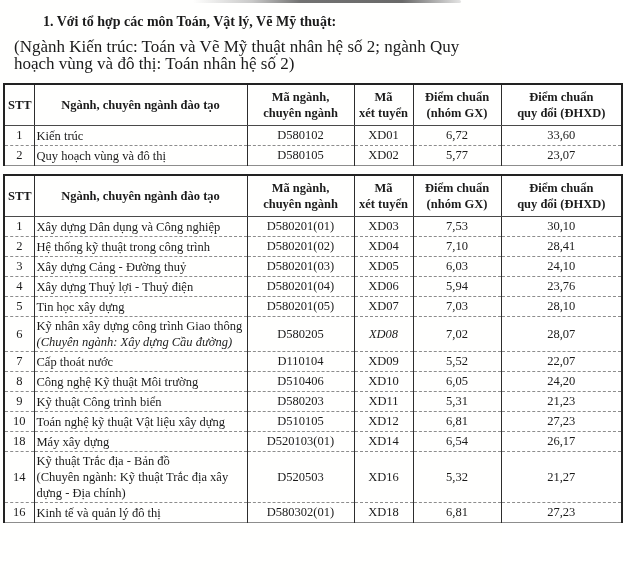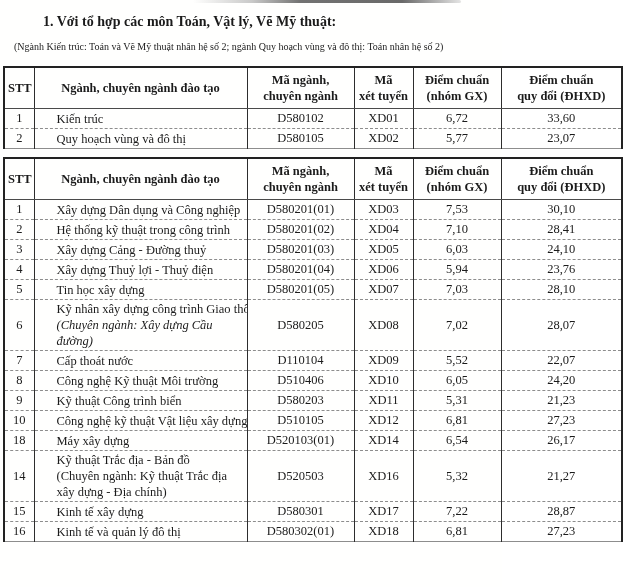--- a/index.html
+++ b/index.html
@@ -20,21 +20,21 @@
       rgba(160,160,160,0) 0%,
       rgba(120,120,120,.40) 22%,
       rgba(60,60,60,.72) 40%,
       rgba(55,55,55,.75) 78%,
       rgba(150,150,150,.25) 100%);
   }
 
   .sec-title { margin:0; padding:0 0 0 43px; font-size:14px; line-height:17px; }
   .sec-title b { font-weight:bold; }
   .sec1 .sec-title { padding-top:13px; }
-  .sec-sub { margin:8px 0 0 0; padding-left:14px; font-size:10px; line-height:17px; }
+  .sec-sub { margin:8px 0 0 0; padding-left:14px; font-size:17px; line-height:17px; }
   .sec2 .sec-title { padding-top:11px; }
 
   table.tbl {
     border-collapse:collapse; table-layout:fixed;
     width:618px; margin:11px 0 0 3px;
     font-size:12.5px;
     border:2px solid #222222;
     border-bottom:1px solid #8d8d8d;
   }
   .sec2 table.tbl { margin-top:8px; }
@@ -58,26 +58,26 @@
     font-size:12.5px;
   }
   .tbl tbody td {
     height:17px;
     text-align:center;
     vertical-align:middle;
     line-height:15px;
   }
   .tbl tbody td.c-name {
     text-align:left;
-    padding:1px 2px 1px 22px;
+    padding:1px 2px 1px 2px;
   }
   .l1 { white-space:nowrap; line-height:16px; }
   .l2 { line-height:16px; }
   .l2.it { font-style:italic; }
-  td.v-top { vertical-align:top; padding-top:1px; }
+  td.v-top { vertical-align:top; padding-top:1px;font-style:italic; }
 </style>
 </head>
 <body>
 
 <div class="page">
   <div class="smudge"></div>
 
   <section class="sec sec1">
     <p class="sec-title"><b>1. Với tổ hợp các môn Toán, Vật lý, Vẽ Mỹ thuật:</b><span></span></p>
     <p class="sec-sub">(Ngành Kiến trúc: Toán và Vẽ Mỹ thuật nhân hệ số 2; ngành Quy hoạch vùng và đô thị: Toán nhân hệ số 2)</p>
@@ -241,21 +241,21 @@
               <div class="l1">Kỹ thuật Công trình biển</div>
             </td>
             <td class="c-code">D580203</td>
             <td class="c-adm">XD11</td>
             <td class="c-score">5,31</td>
             <td class="c-conv">21,23</td>
           </tr>
           <tr>
             <td class="c-stt">10</td>
             <td class="c-name">
-              <div class="l1">Công nghệ kỹ thuật Vật liệu xây dựng</div>
+              <div class="l1">Toán nghệ kỹ thuật Vật liệu xây dựng</div>
             </td>
             <td class="c-code">D510105</td>
             <td class="c-adm">XD12</td>
             <td class="c-score">6,81</td>
             <td class="c-conv">27,23</td>
           </tr>
           <tr>
             <td class="c-stt">18</td>
             <td class="c-name">
               <div class="l1">Máy xây dựng</div>
@@ -270,30 +270,20 @@
             <td class="c-name">
               <div class="l1">Kỹ thuật Trắc địa - Bản đồ</div>
               <div class="l2">(Chuyên ngành: Kỹ thuật Trắc địa xây dựng - Địa chính)</div>
             </td>
             <td class="c-code">D520503</td>
             <td class="c-adm">XD16</td>
             <td class="c-score">5,32</td>
             <td class="c-conv">21,27</td>
           </tr>
           <tr>
-            <td class="c-stt">15</td>
-            <td class="c-name">
-              <div class="l1">Kinh tế xây dựng</div>
-            </td>
-            <td class="c-code">D580301</td>
-            <td class="c-adm">XD17</td>
-            <td class="c-score">7,22</td>
-            <td class="c-conv">28,87</td>
-          </tr>
-          <tr>
             <td class="c-stt">16</td>
             <td class="c-name">
               <div class="l1">Kinh tế và quản lý đô thị</div>
             </td>
             <td class="c-code">D580302(01)</td>
             <td class="c-adm">XD18</td>
             <td class="c-score">6,81</td>
             <td class="c-conv">27,23</td>
           </tr>
         </tbody>

